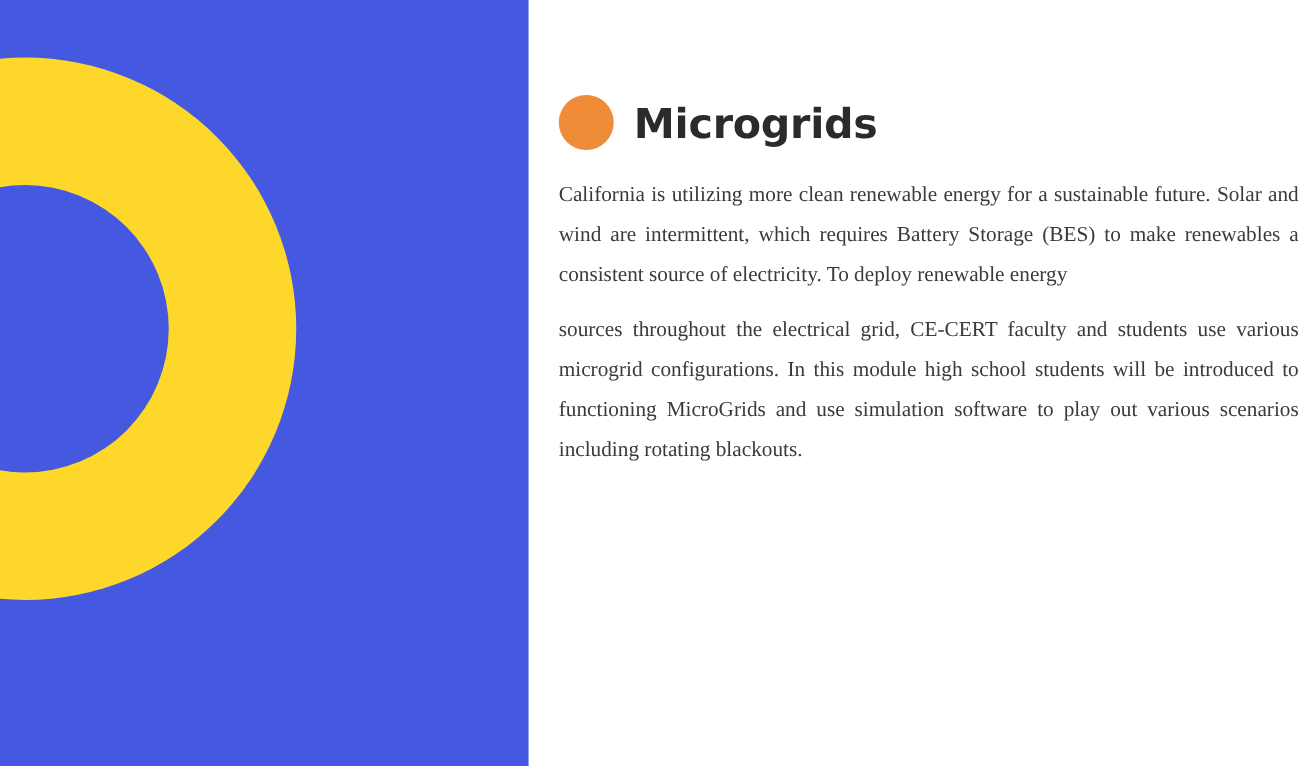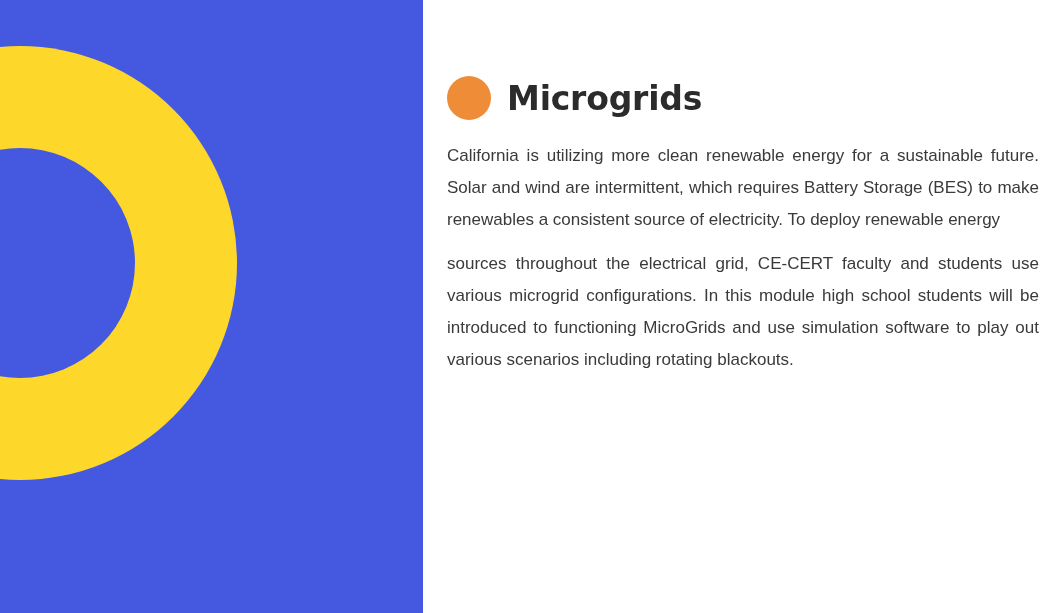--- a/index.html
+++ b/index.html
@@ -93,21 +93,21 @@
     font-family: "DejaVu Sans", "Liberation Sans", sans-serif;
     font-size: 33px;
     font-weight: bold;
     color: #2B2B2B;
     letter-spacing: -0.2px;
     line-height: 1;
     white-space: nowrap;
   }
 
   .body-text {
-    font-family: Liberation Sans, sans-serif;
+    font-family: Liberation Serif, serif;
     font-size: 17px;
     line-height: 32px;
     color: #3A3A3A;
     text-align: justify;
     margin: 0;
   }
 
   .body-text .para {
     display: block;
     text-align: justify;

